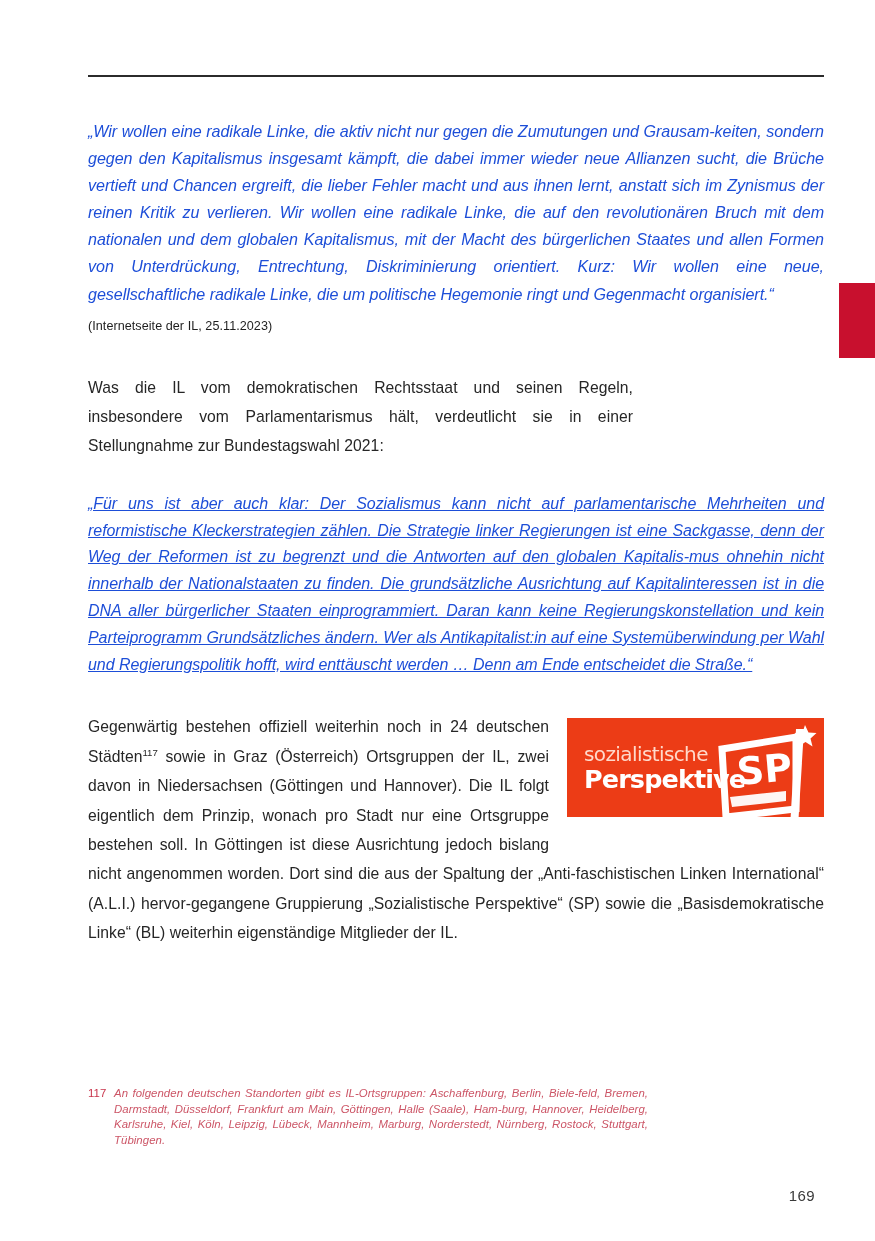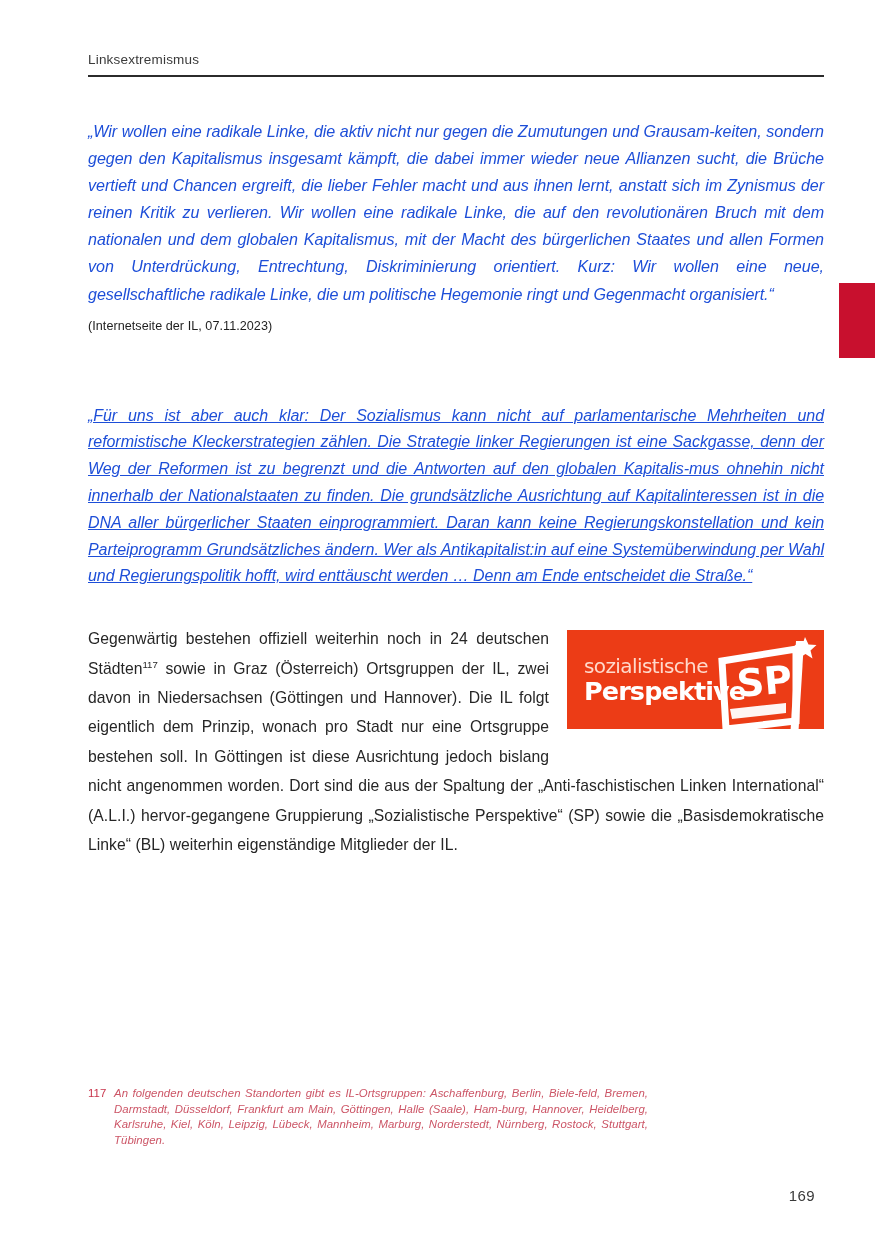--- a/index.html
+++ b/index.html
@@ -189,32 +189,32 @@
     font-size: 15px;
     color: #3a3a3a;
     letter-spacing: 0.4px;
   }
 </style>
 </head>
 <body>
 
 <div class="page">
 
-  <div class="running-head">Linksextremismus</div>
   <div class="head-rule"></div>
 
   <div class="edge-tab"></div>
 
   <div class="content">
 
     <p class="quote">„Wir wollen eine radikale Linke, die aktiv nicht nur gegen die Zumutungen und Grausam-keiten, sondern gegen den Kapitalismus insgesamt kämpft, die dabei immer wieder neue Allianzen sucht, die Brüche vertieft und Chancen ergreift, die lieber Fehler macht und aus ihnen lernt, anstatt sich im Zynismus der reinen Kritik zu verlieren. Wir wollen eine radikale Linke, die auf den revolutionären Bruch mit dem nationalen und dem globalen Kapitalismus, mit der Macht des bürgerlichen Staates und allen Formen von Unterdrückung, Entrechtung, Diskriminierung orientiert. Kurz: Wir wollen eine neue, gesellschaftliche radikale Linke, die um politische Hegemonie ringt und Gegenmacht organisiert.“</p>
-    <p class="cite">(Internetseite der IL, 07.11.2023)</p>
+    <p class="cite">(Internetseite der IL, 25.11.2023)</p>
 
     <div class="gap-a"></div>
 
+    <p class="body-par narrow">Was die IL vom demokratischen Rechtsstaat und seinen Regeln, insbesondere vom Parlamentarismus hält, verdeutlicht sie in einer Stellungnahme zur Bundestagswahl 2021:</p>
 
     <div class="gap-b"></div>
 
     <p class="quote quote-2">„Für uns ist aber auch klar: Der Sozialismus kann nicht auf parlamentarische Mehrheiten und reformistische Kleckerstrategien zählen. Die Strategie linker Regierungen ist eine Sackgasse, denn der Weg der Reformen ist zu begrenzt und die Antworten auf den globalen Kapitalis-mus ohnehin nicht innerhalb der Nationalstaaten zu finden. Die grundsätzliche Ausrichtung auf Kapitalinteressen ist in die DNA aller bürgerlicher Staaten einprogrammiert. Daran kann keine Regierungskonstellation und kein Parteiprogramm Grundsätzliches ändern. Wer als Antikapitalist:in auf eine Systemüberwindung per Wahl und Regierungspolitik hofft, wird enttäuscht werden … Denn am Ende entscheidet die Straße.“</p>
 
     <div class="gap-c"></div>
 
     <div class="wrap-block">
 
       <div class="figure">

